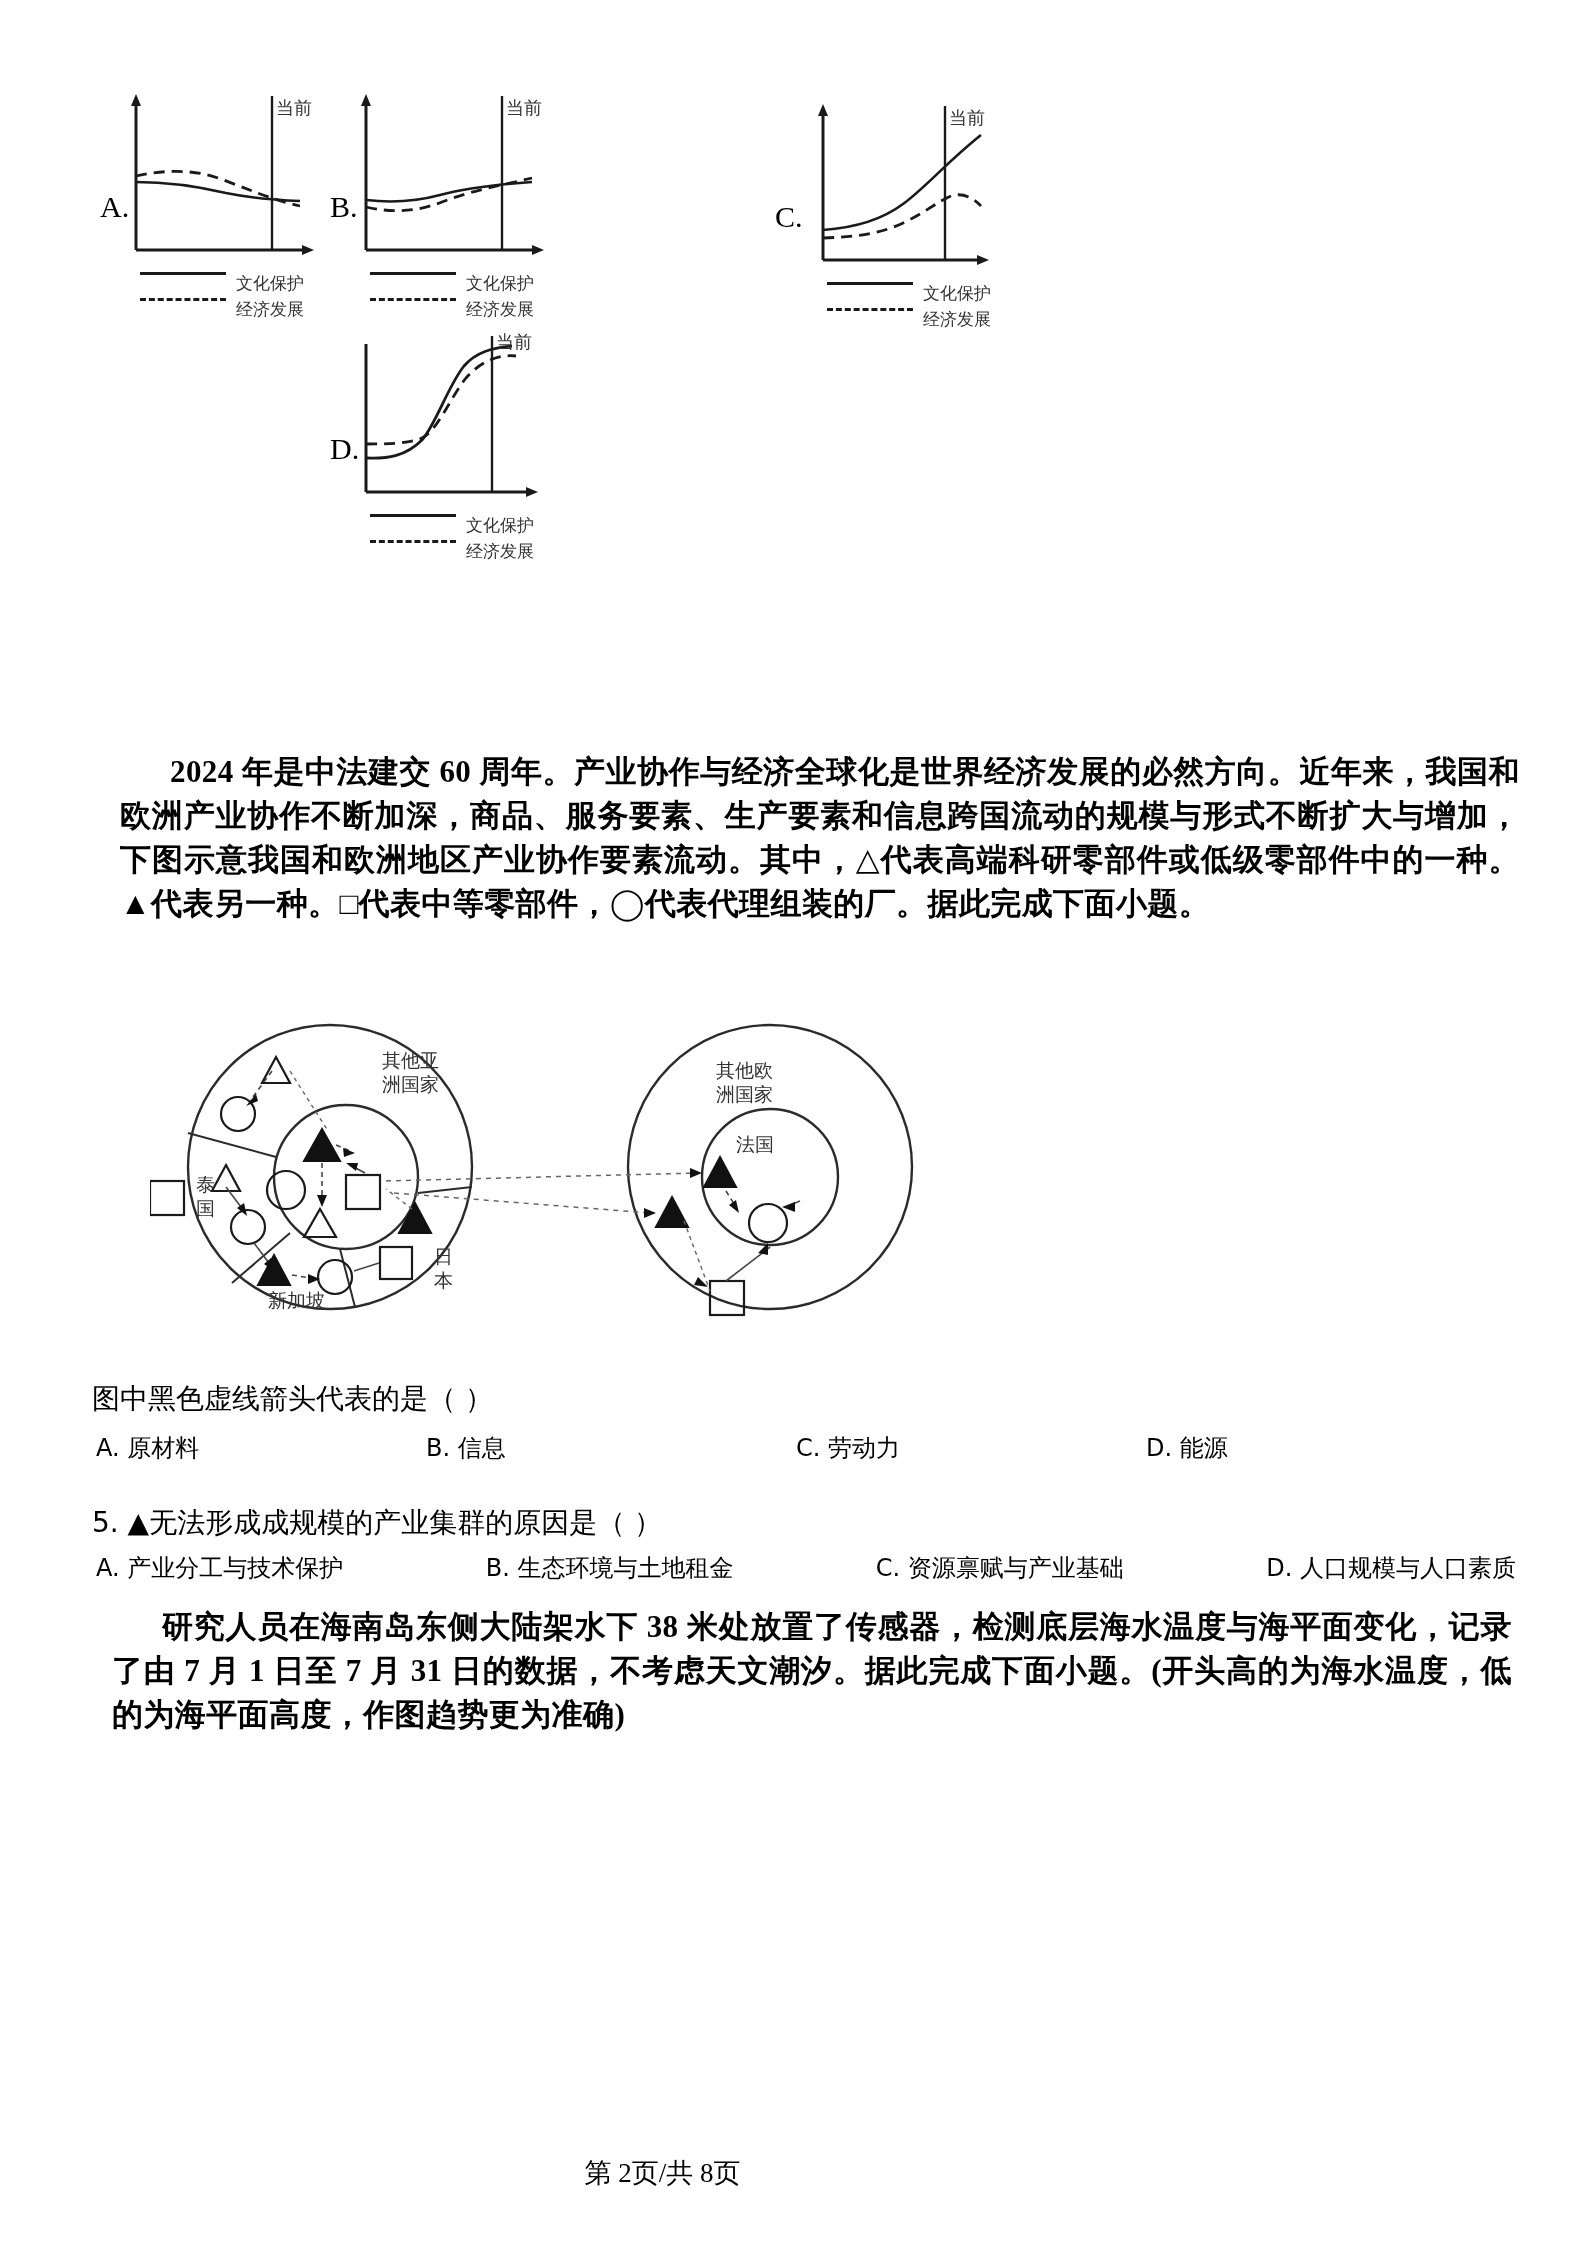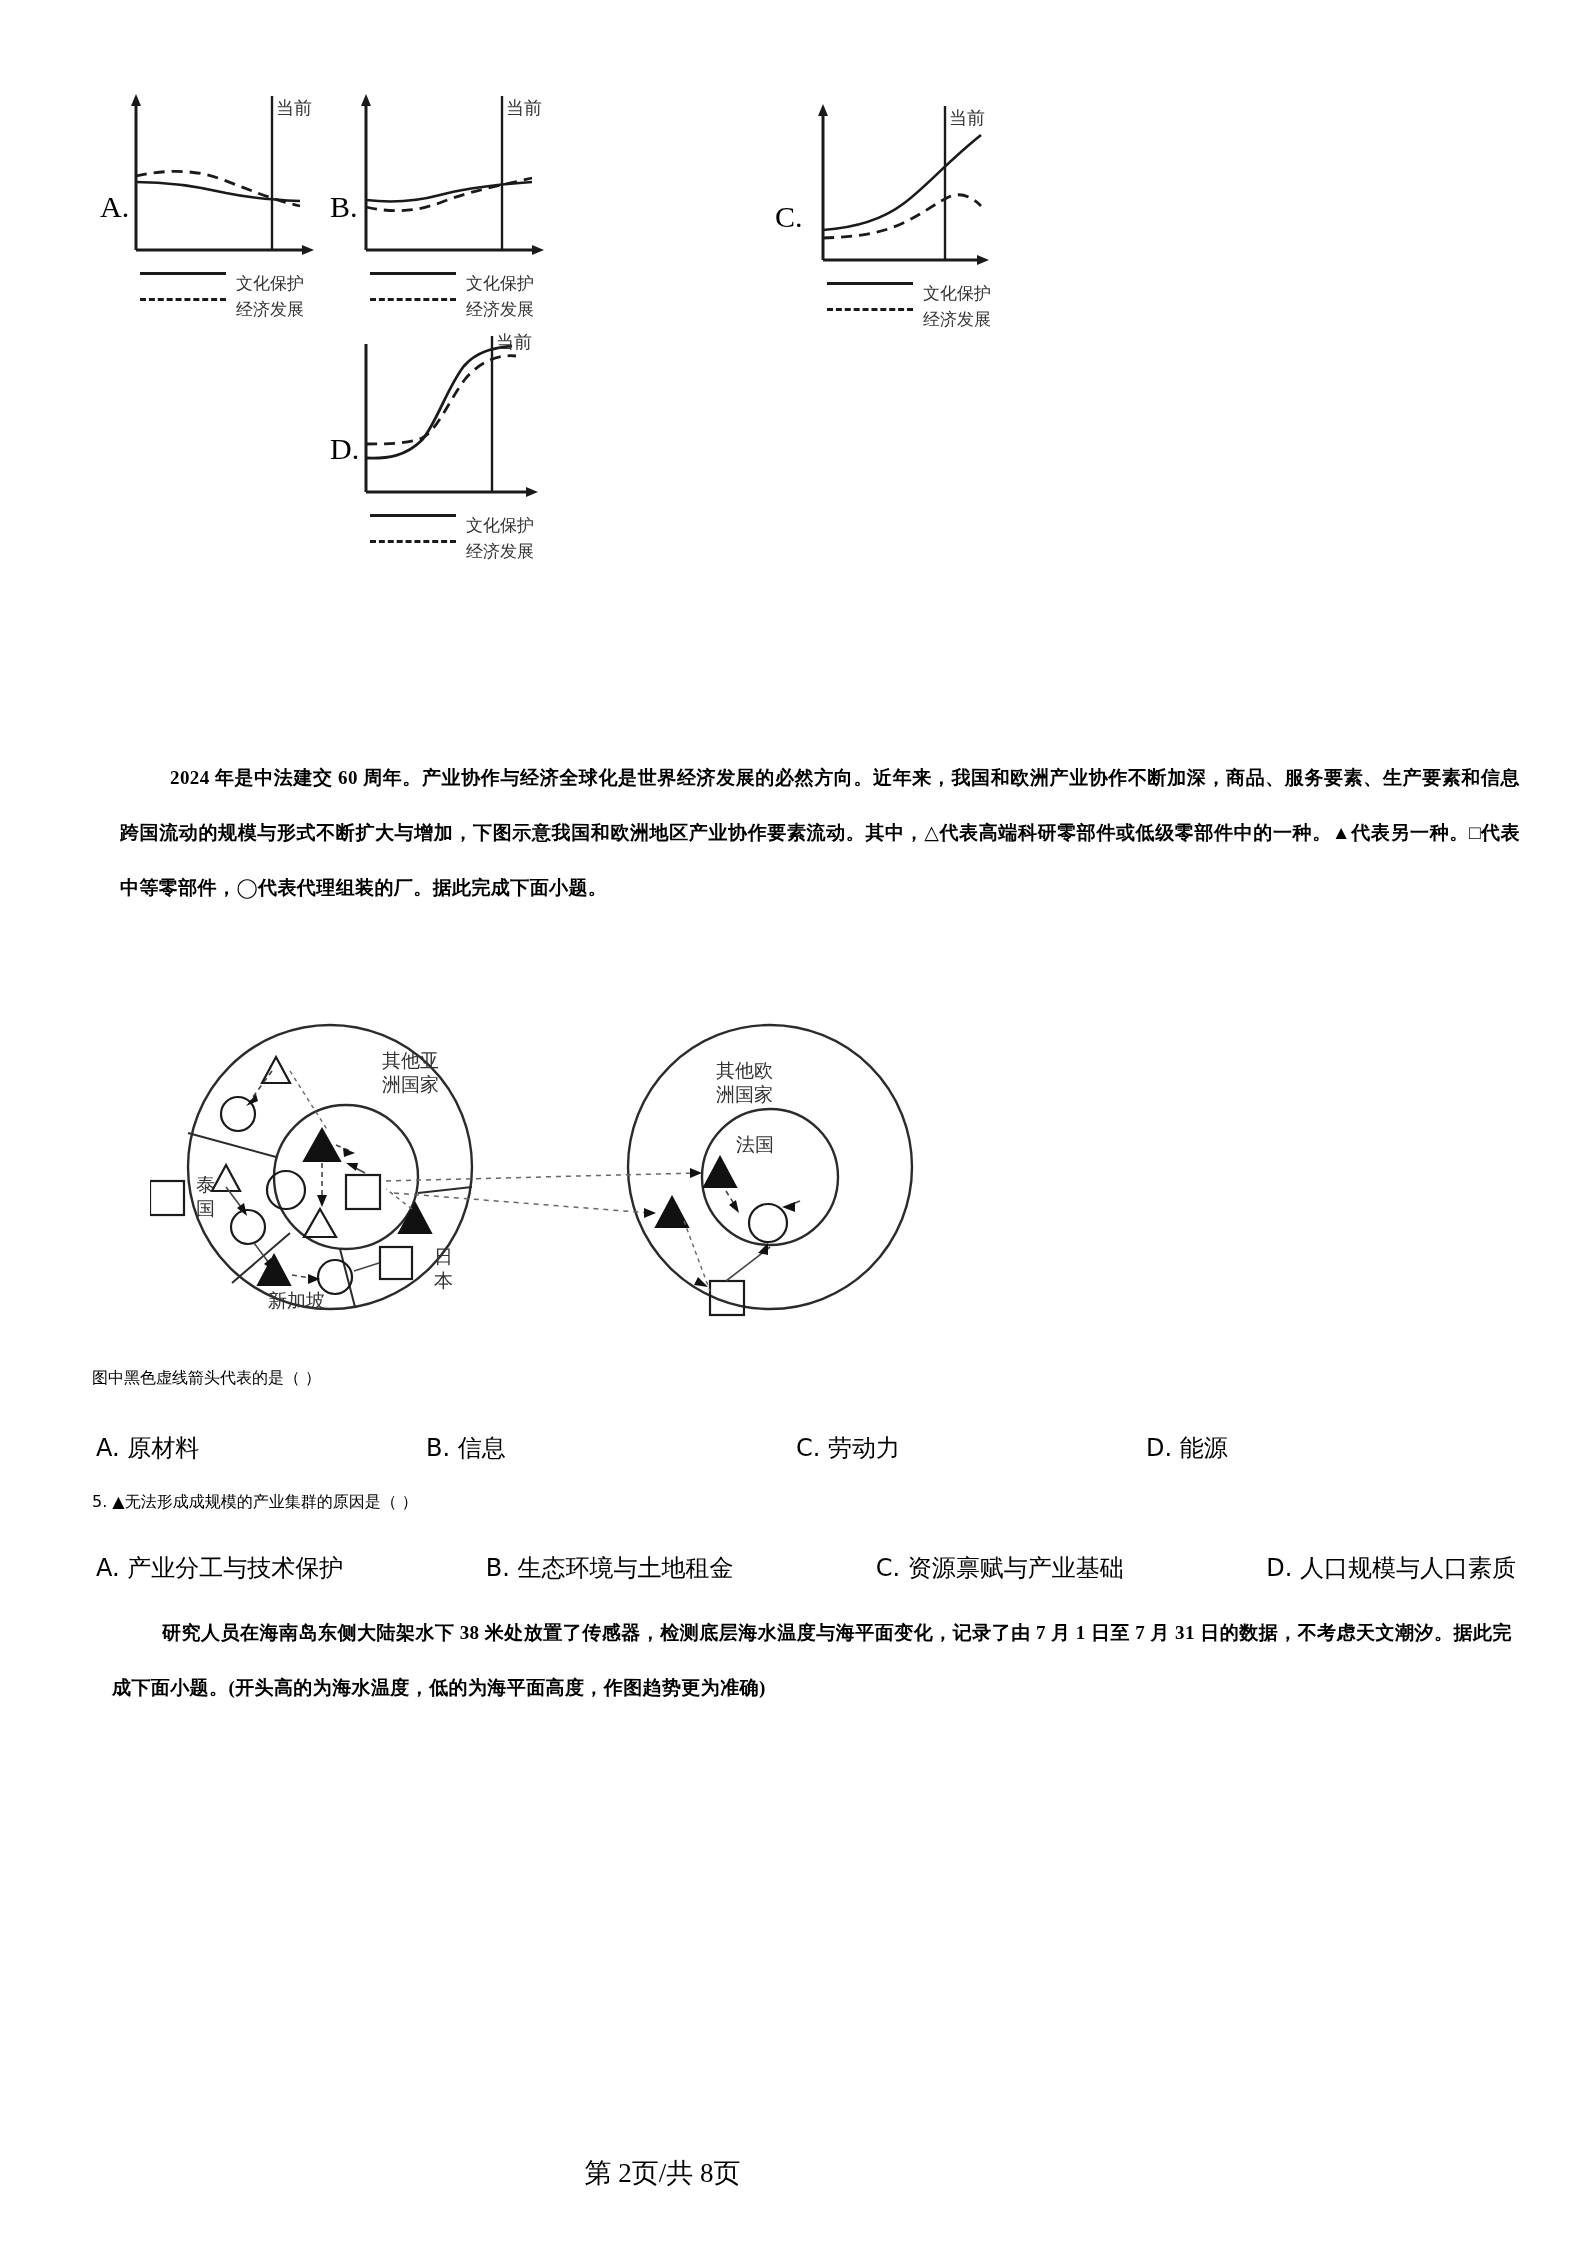--- a/index.html
+++ b/index.html
@@ -20,27 +20,27 @@
   .legend{position:absolute;font-size:17px;font-family:"DejaVu Sans","Liberation Sans",sans-serif;color:#333;}
   .legend .row{display:flex;height:26px;}
   .legend .solidline{width:86px;height:0;border-top:3px solid #1a1a1a;margin-right:10px;}
   .legend .dashline{width:86px;height:0;border-top:3px dashed #1a1a1a;margin-right:10px;}
   .legend .ltext{white-space:nowrap;}
 
   
   .para{
     position:absolute;
     font-family:"Liberation Serif","DejaVu Serif",serif;
-    font-size:19px;line-height:55px;text-align:justify;
+    font-size:31px;line-height:44px;text-align:justify;
     letter-spacing:0.4px;font-weight:600;
   }
   .q{
     position:absolute;
     font-family:"DejaVu Sans","Liberation Sans",sans-serif;
-    font-size:16px;font-weight:500;white-space:nowrap;
+    font-size:28px;font-weight:500;white-space:nowrap;margin-top:12px;
   }
   .optrow{position:absolute;width:1420px;display:flex;
     font-family:"DejaVu Sans","Liberation Sans",sans-serif;font-size:24px;white-space:nowrap;}
   .optrow > span{display:inline-block;}
 
   
   .diagram{position:absolute;left:150px;top:1005px;}
 
   
   .footer{

